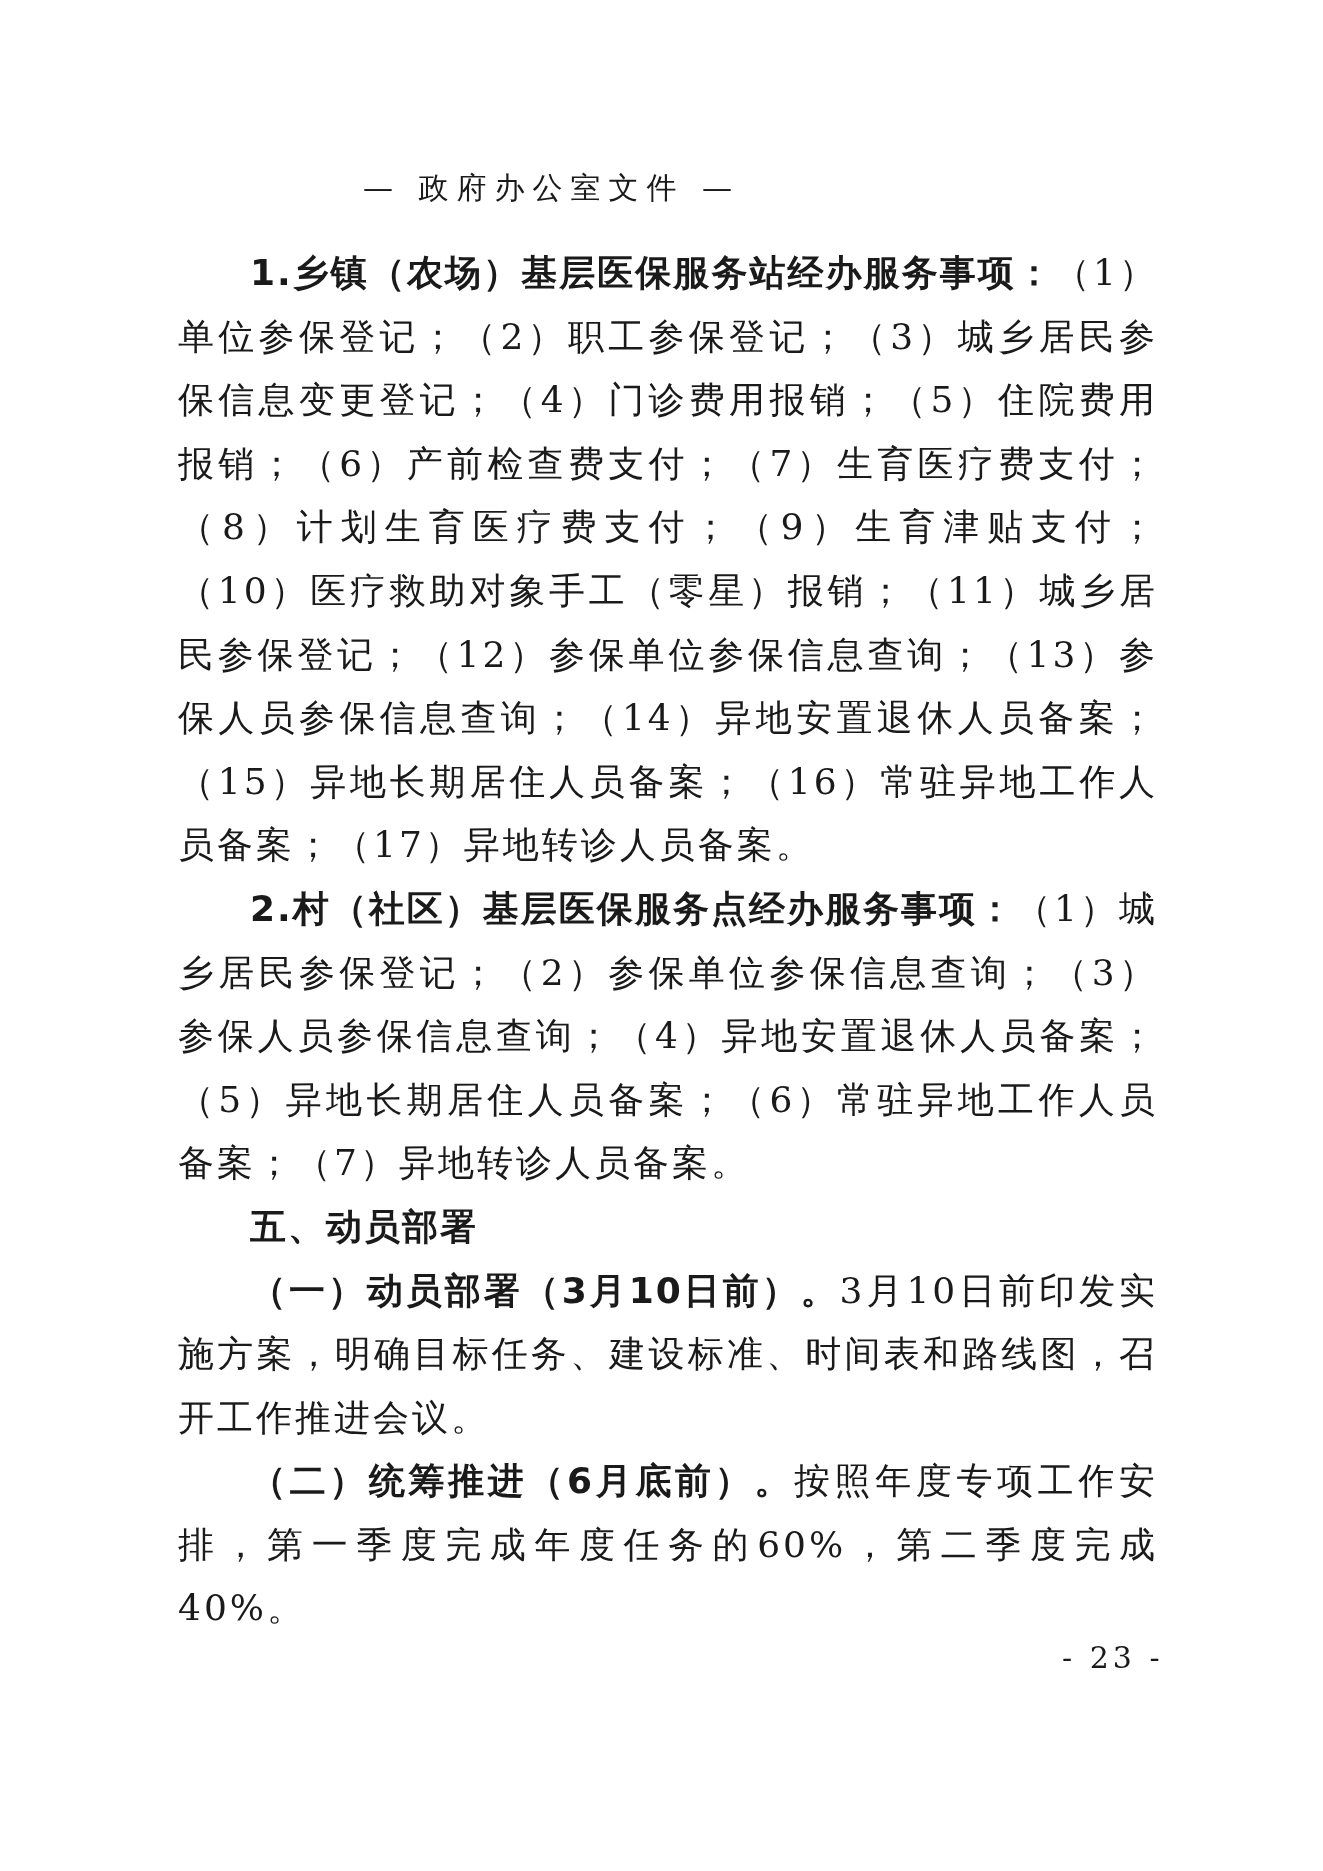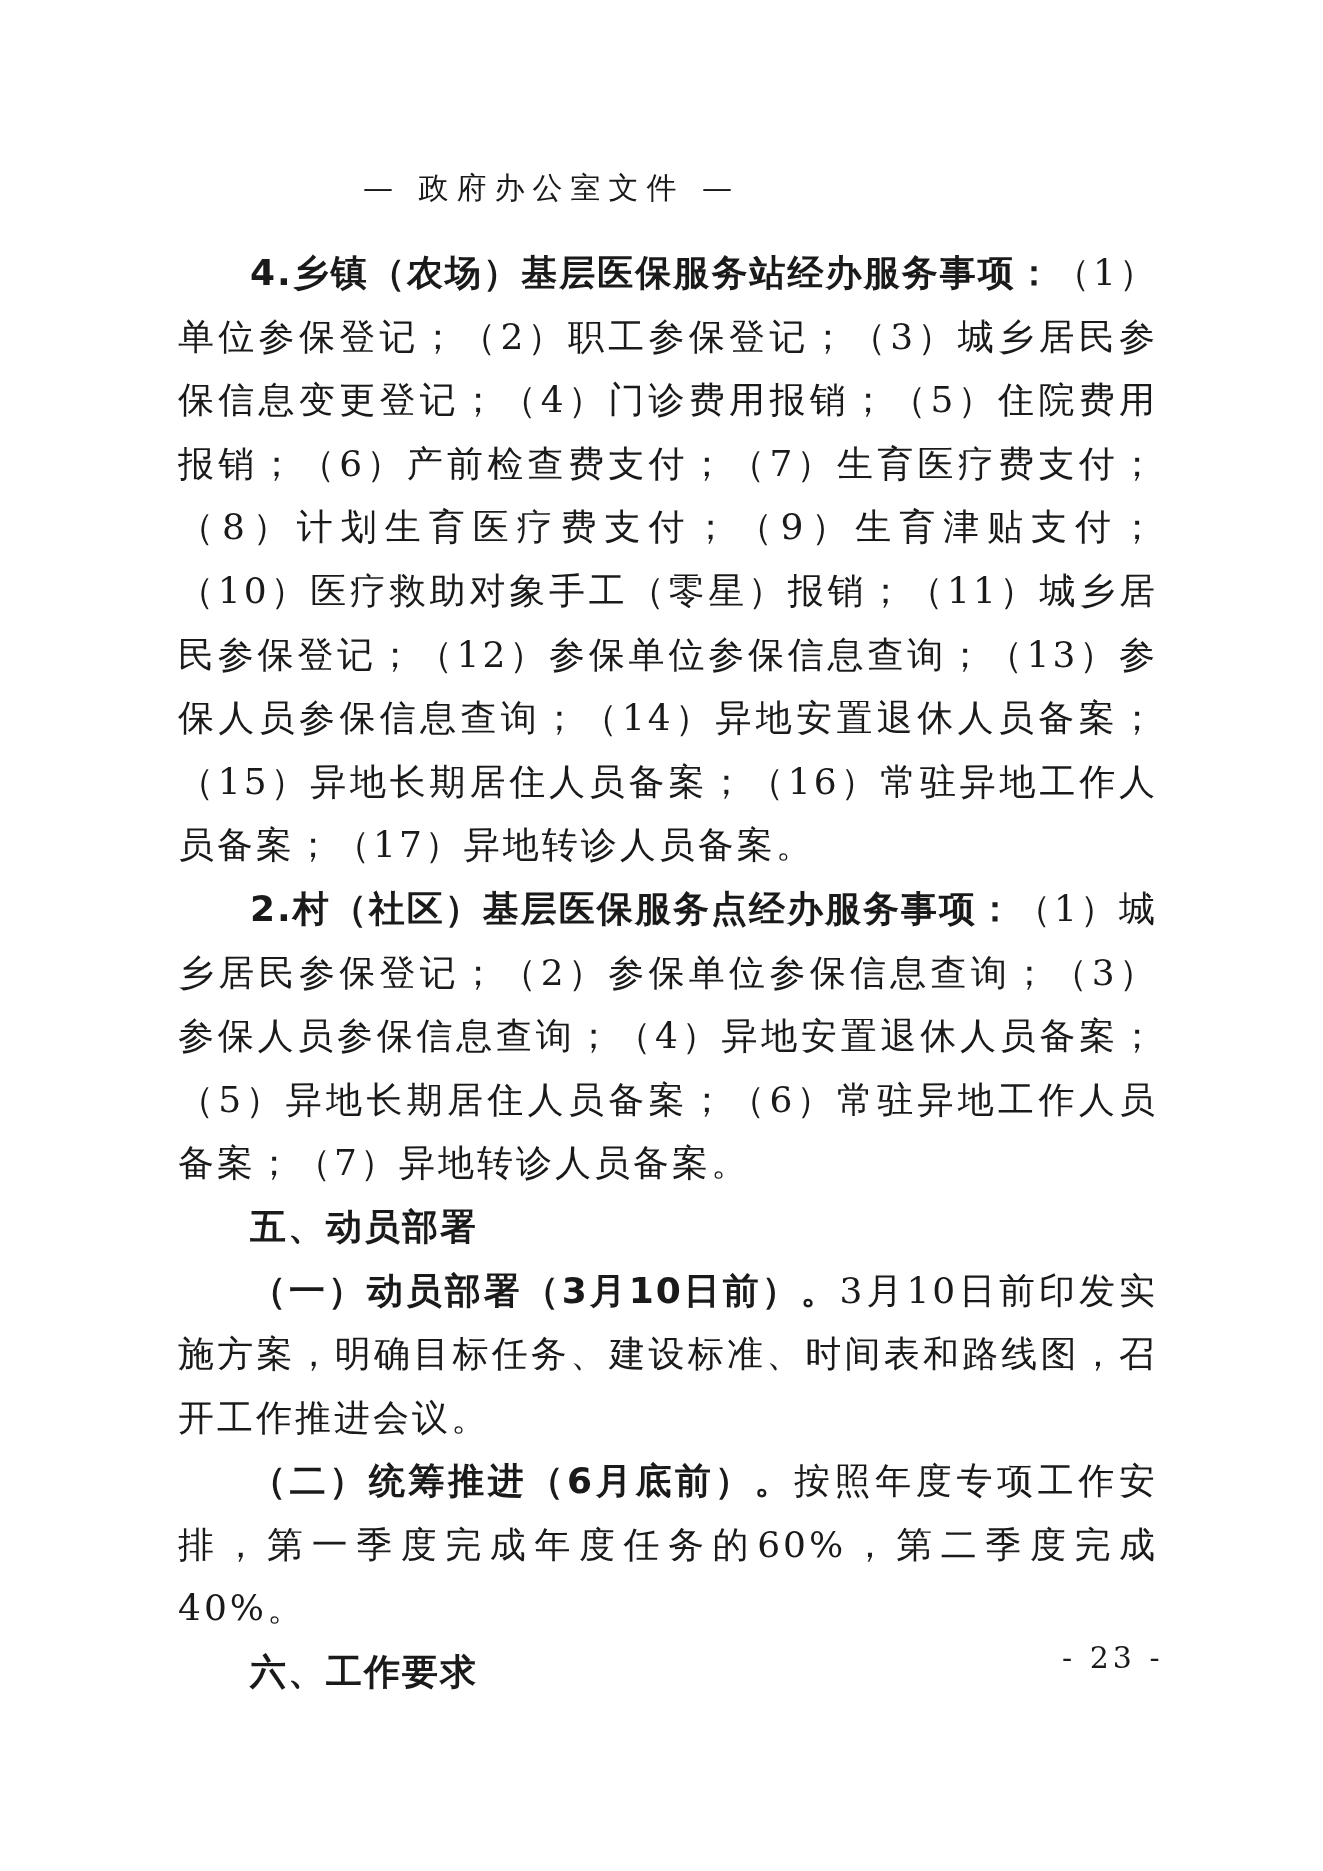--- a/index.html
+++ b/index.html
@@ -13,21 +13,20 @@
   .indent { text-indent: 72px; }
   .b { font-family: "DejaVu Sans", "Liberation Sans", sans-serif; font-weight: bold; letter-spacing: 2px; }
   .pageno { position: absolute; top: 1640px; left: 1062px; font-size: 30px; line-height: 36px; letter-spacing: 4px; }
 </style>
 </head>
 <body>
 
 <div class="header">— 政府办公室文件 —</div>
 
 <div class="body">
-  <p class="indent"><span class="b">4.乡镇（农场）基层医保服务站经办服务事项：</span><span>（1）单位参保登记；（2）职工参保登记；（3）城乡居民参保信息变更登记；（4）门诊费用报销；（5）住院费用报销；（6）产前检查费支付；（7）生育医疗费支付；（8）计划生育医疗费支付；（9）生育津贴支付；（10）医疗救助对象手工（零星）报销；（11）城乡居民参保登记；（12）参保单位参保信息查询；（13）参保人员参保信息查询；（14）异地安置退休人员备案；（15）异地长期居住人员备案；（16）常驻异地工作人员备案；（17）异地转诊人员备案。</span></p>
+  <p class="indent"><span class="b">1.乡镇（农场）基层医保服务站经办服务事项：</span><span>（1）单位参保登记；（2）职工参保登记；（3）城乡居民参保信息变更登记；（4）门诊费用报销；（5）住院费用报销；（6）产前检查费支付；（7）生育医疗费支付；（8）计划生育医疗费支付；（9）生育津贴支付；（10）医疗救助对象手工（零星）报销；（11）城乡居民参保登记；（12）参保单位参保信息查询；（13）参保人员参保信息查询；（14）异地安置退休人员备案；（15）异地长期居住人员备案；（16）常驻异地工作人员备案；（17）异地转诊人员备案。</span></p>
   <p class="indent"><span class="b">2.村（社区）基层医保服务点经办服务事项：</span><span>（1）城乡居民参保登记；（2）参保单位参保信息查询；（3）参保人员参保信息查询；（4）异地安置退休人员备案；（5）异地长期居住人员备案；（6）常驻异地工作人员备案；（7）异地转诊人员备案。</span></p>
   <p class="indent b">五、动员部署</p>
   <p class="indent"><span class="b">（一）动员部署（3月10日前）。</span><span>3月10日前印发实施方案，明确目标任务、建设标准、时间表和路线图，召开工作推进会议。</span></p>
   <p class="indent"><span class="b">（二）统筹推进（6月底前）。</span><span>按照年度专项工作安排，第一季度完成年度任务的60%，第二季度完成40%。</span></p>
-  <p class="indent b">六、工作要求</p>
 </div>
 
 <div class="pageno">- 23 -</div>
 
 </body></html>

